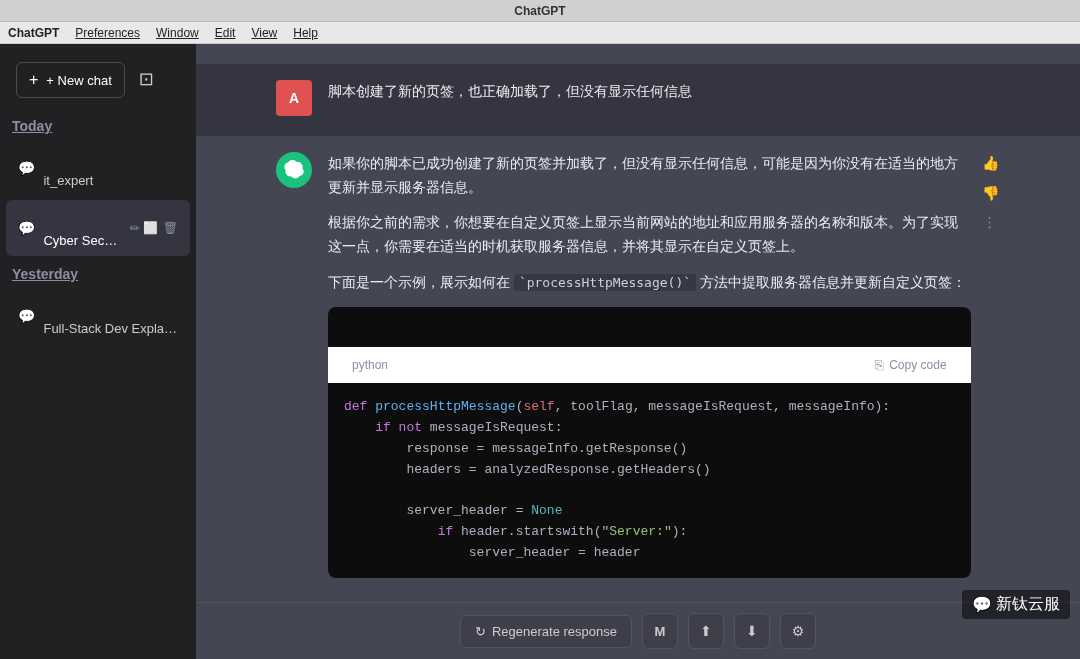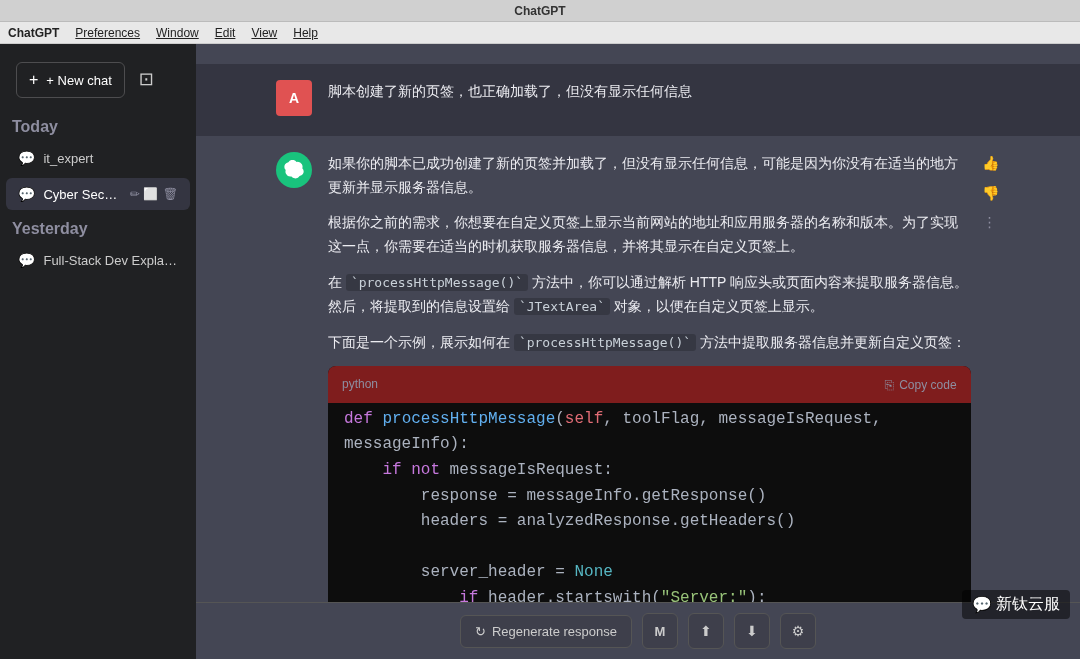--- a/index.html
+++ b/index.html
@@ -14,25 +14,25 @@
     .titlebar { background: #d0d0d0; height: 22px; display: flex; align-items: center; justify-content: center; font-size: 12px; font-weight: 600; color: #333; border-bottom: 1px solid #bbb; }
 
     
     .main { display: flex; flex: 1; overflow: hidden; }
 
     
     .sidebar { width: 196px; background: #202123; display: flex; flex-direction: column; height: 100%; overflow: hidden; }
     .new-chat-btn { display: flex; align-items: center; gap: 8px; margin: 10px 8px 8px; background: transparent; border: 1px solid #4d4d4f; border-radius: 6px; padding: 8px 12px; color: #fff; font-size: 13px; cursor: pointer; }
     .new-chat-btn .plus { font-size: 16px; }
     .new-chat-icon-btn { margin-left: auto; background: none; border: none; color: #ccc; cursor: pointer; font-size: 16px; }
-    .section-label { font-size: 16px; color: #8e8ea0; padding: 8px 12px 4px; font-weight: 600; }
+    .section-label { font-size: 14px; color: #8e8ea0; padding: 8px 12px 4px; font-weight: 600; text-decoration: underline; }
     .chat-item { display: flex; align-items: center; gap: 8px; padding: 8px 12px; color: #ccc; font-size: 13px; cursor: pointer; border-radius: 6px; margin: 2px 6px; position: relative; }
     .chat-item.active { background: #343541; color: #fff; }
     .chat-item .chat-icon { font-size: 14px; color: #8e8ea0; flex-shrink: 0; }
-    .chat-item .chat-label { flex: 1; overflow: hidden; text-overflow: ellipsis; white-space: nowrap; }
+    .chat-item .chat-label { flex: 1; overflow: hidden; text-overflow: ellipsis; white-space: nowrap; margin-top: 25px; }
     .chat-item .chat-actions { display: flex; gap: 4px; align-items: center; }
     .chat-action-icon { font-size: 12px; color: #8e8ea0; cursor: pointer; }
 
     
     .chat-area { flex: 1; background: #444654; display: flex; flex-direction: column; overflow: hidden; }
     .messages { flex: 1; overflow-y: auto; padding: 20px 0; }
 
     
     .message { display: flex; padding: 16px 80px; gap: 16px; }
     .message.user { background: #343541; }
@@ -40,24 +40,24 @@
     .avatar { width: 36px; height: 36px; border-radius: 4px; flex-shrink: 0; display: flex; align-items: center; justify-content: center; font-weight: bold; font-size: 14px; }
     .avatar.user-avatar { background: #e05252; color: #fff; }
     .avatar.ai-avatar { background: #19c37d; color: #fff; border-radius: 50%; }
     .message-content { flex: 1; color: #ececf1; font-size: 14px; line-height: 1.7; }
     .message-content p { margin-bottom: 12px; }
     .message-content p:last-child { margin-bottom: 16px; }
     .inline-code { background: rgba(0,0,0,0.2); padding: 1px 5px; border-radius: 3px; font-family: monospace; font-size: 13px; color: #c9d1d9; }
 
     
     .code-block { background: #0d0d0d; border-radius: 8px; margin: 12px 0; overflow: hidden; }
-    .code-header { background: #7f1d1d; display: flex; justify-content: space-between; align-items: center; padding: 8px 14px; }
+    .code-header { background: #ffffff; display: flex; justify-content: space-between; align-items: center; padding: 8px 24px; margin-top: 40px; }
     .code-lang { color: #8e8ea0; font-size: 12px; }
     .copy-btn { color: #8e8ea0; font-size: 12px; cursor: pointer; display: flex; align-items: center; gap: 5px; background: none; border: none; }
-    .code-content { padding: 4px 16px; font-family: 'Courier New', monospace; font-size: 16px; color: #abb2bf; line-height: 1.6; overflow-x: auto; }
+    .code-content { padding: 14px 16px; font-family: 'Courier New', monospace; font-size: 13px; color: #abb2bf; line-height: 1.6; overflow-x: auto; }
     .kw { color: #c678dd; }
     .fn { color: #61afef; }
     .str { color: #98c379; }
     .param { color: #e06c75; }
     .none-kw { color: #56b6c2; }
     .msg-action-icon { color: #8e8ea0; cursor: pointer; font-size: 14px; }
 
     
     .bottom-toolbar { background: #444654; padding: 10px 80px; display: flex; align-items: center; justify-content: center; gap: 10px; border-top: 1px solid #555; }
     .regenerate-btn { display: flex; align-items: center; gap: 6px; background: #3e3f4b; border: 1px solid #555; border-radius: 6px; padding: 8px 14px; color: #ccc; font-size: 13px; cursor: pointer; }
@@ -132,21 +132,20 @@
         <div class="avatar ai-avatar" style="background:#19c37d; display:flex; align-items:center; justify-content:center;">
           <svg width="20" height="20" viewBox="0 0 41 41" fill="none" xmlns="http://www.w3.org/2000/svg">
               <path d="M37.532 16.87a9.963 9.963 0 0 0-.856-8.184 10.078 10.078 0 0 0-10.855-4.835 9.964 9.964 0 0 0-6.65-3.978 10.079 10.079 0 0 0-10.19 4.934 9.964 9.964 0 0 0-6.69 4.041 10.079 10.079 0 0 0 1.24 11.817 9.965 9.965 0 0 0 .856 8.185 10.079 10.079 0 0 0 10.855 4.835 9.965 9.965 0 0 0 6.65 3.978 10.079 10.079 0 0 0 10.19-4.933 9.965 9.965 0 0 0 6.69-4.042 10.079 10.079 0 0 0-1.24-11.818z" fill="white"></path>
             </svg>
         </div>
         <div class="message-content">
           <div style="display:flex; justify-content:space-between; align-items:flex-start;">
             <div style="flex:1;">
               <p>如果你的脚本已成功创建了新的页签并加载了，但没有显示任何信息，可能是因为你没有在适当的地方更新并显示服务器信息。</p>
               <p>根据你之前的需求，你想要在自定义页签上显示当前网站的地址和应用服务器的名称和版本。为了实现这一点，你需要在适当的时机获取服务器信息，并将其显示在自定义页签上。</p>
-              <p>在 <span class="inline-code">`processHttpMessage()`</span> 方法中，你可以通过解析 HTTP 响应头或页面内容来提取服务器信息。然后，将提取到的信息设置给 <span class="inline-code">`JTextArea`</span> 对象，以便在自定义页签上显示。</p>
               <p>下面是一个示例，展示如何在 <span class="inline-code">`processHttpMessage()`</span> 方法中提取服务器信息并更新自定义页签：</p>
 
               <div class="code-block">
                 <div class="code-header">
                   <span class="code-lang">python</span>
                   <button class="copy-btn">
                     <span>⎘</span>
                     <span>Copy code</span>
                   </button>
                 </div>

